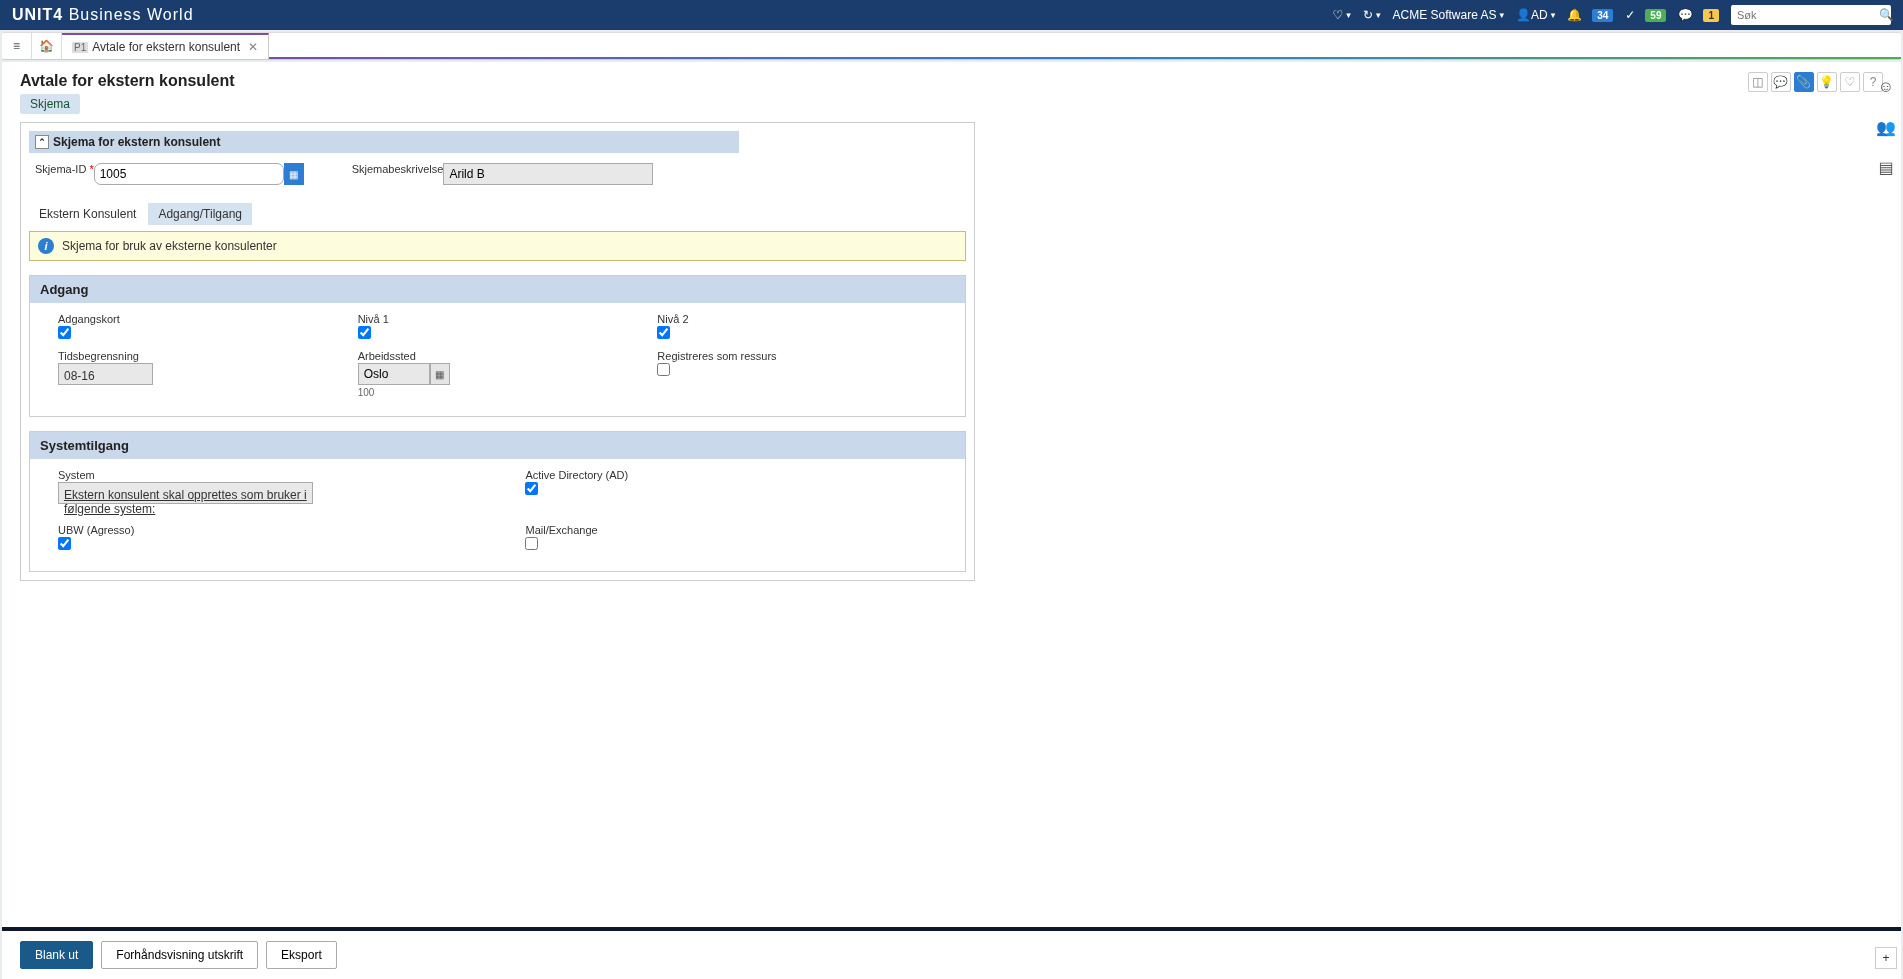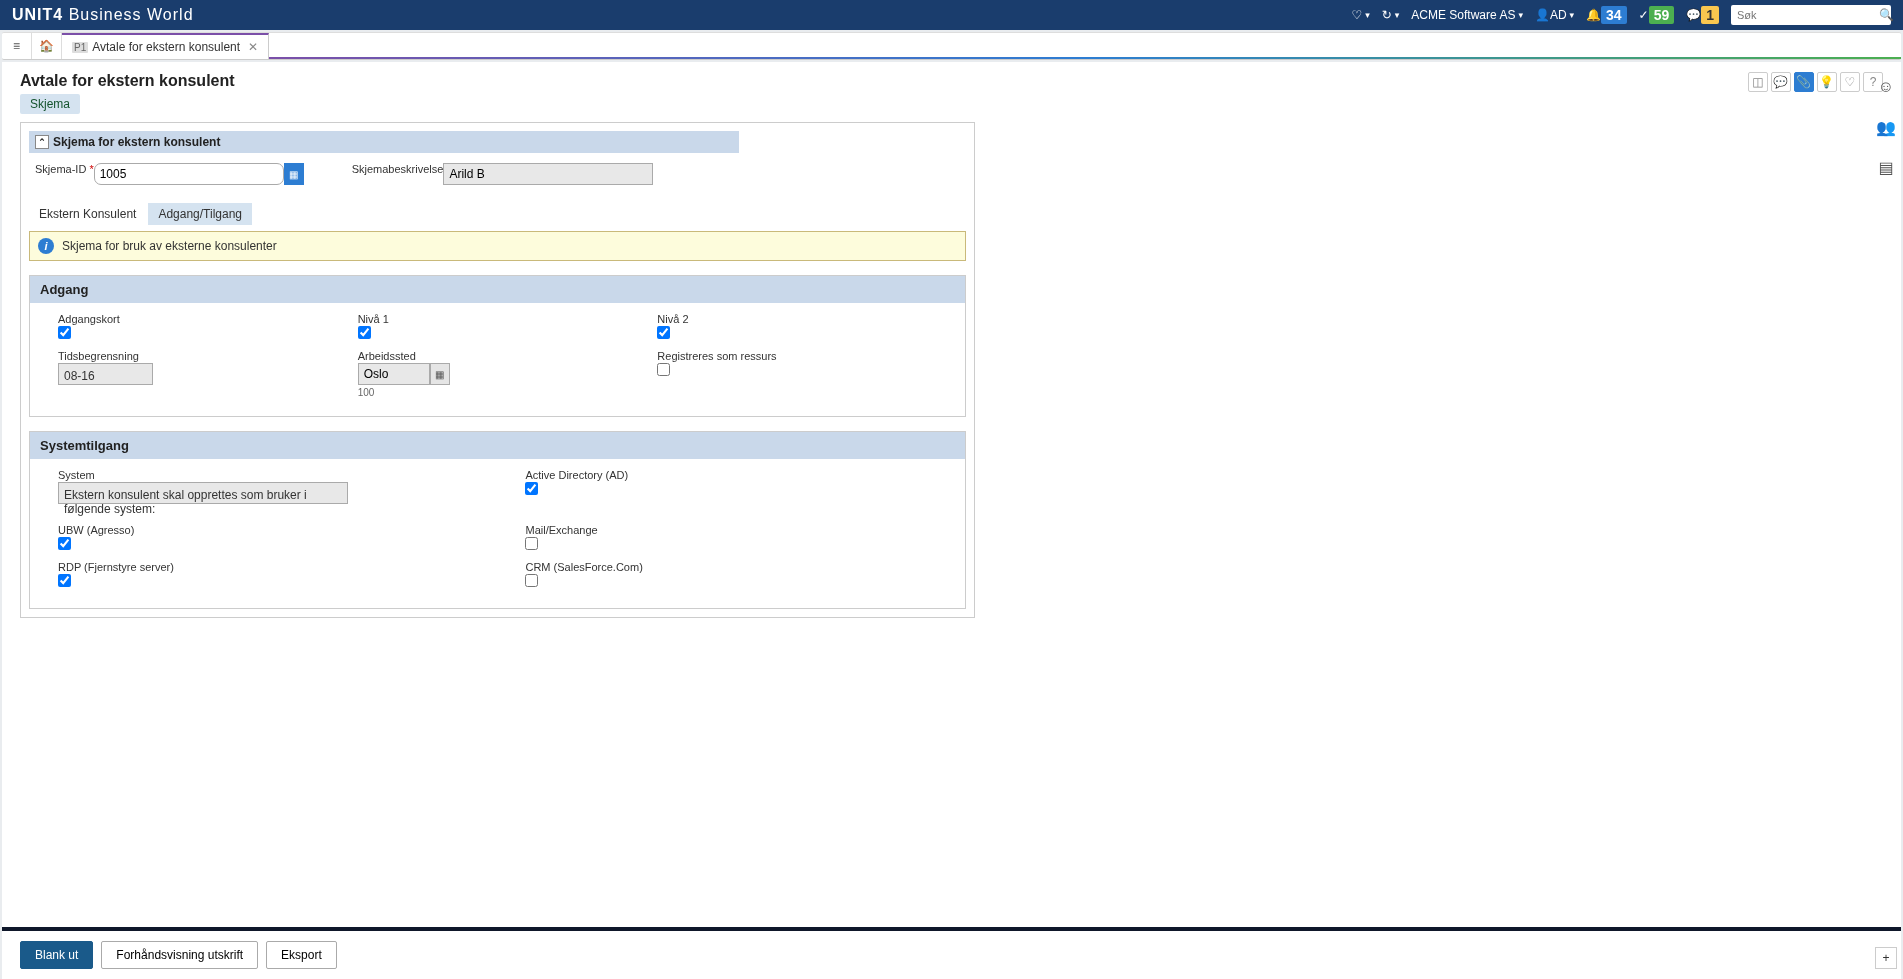--- a/index.html
+++ b/index.html
@@ -5,21 +5,21 @@
   * { box-sizing: border-box; margin: 0; padding: 0; }
   body { font-family: Arial, sans-serif; font-size: 12px; background: #e9ecef; color: #333; }
   
   
   .navbar { background: #1a3d6d; color: #fff; height: 30px; display: flex; align-items: center; padding: 0 12px; }
   .navbar-brand { font-size: 16px; font-weight: 300; letter-spacing: 1px; }
   .navbar-brand strong { font-weight: bold; }
   .navbar-spacer { flex: 1; }
   .navbar-item { display: flex; align-items: center; margin: 0 6px; cursor: pointer; font-size: 12px; }
   .navbar-item .chev { font-size: 9px; margin-left: 3px; }
-  .badge { display: inline-block; padding: 1px 5px; border-radius: 2px; font-size: 14px; font-weight: bold; margin-left: 0; color: #fff; }
+  .badge { display: inline-block; padding: 1px 5px; border-radius: 2px; font-size: 10px; font-weight: bold; margin-left: 10px; color: #fff; }
   .badge-blue { background: #2d7dd2; }
   .badge-green { background: #4caf50; }
   .badge-yellow { background: #f9c74f; color: #333; }
   .search-box { background: #fff; border-radius: 2px; height: 20px; width: 160px; display: flex; align-items: center; padding: 0 6px; color: #888; margin-left: 6px; }
   .search-box input { border: none; outline: none; flex: 1; font-size: 11px; background: transparent; }
   .search-icon { color: #888; }
   
   
   .tabbar { background: #fff; border-bottom: 1px solid #ccc; height: 28px; display: flex; align-items: stretch; margin: 2px; border-radius: 2px; border-top: 1px solid #ddd; }
   .tabbar-btn { width: 30px; display: flex; align-items: center; justify-content: center; border-right: 1px solid #ddd; cursor: pointer; color: #555; }
@@ -72,21 +72,21 @@
   
   .panel { border: 1px solid #ccc; margin-top: 14px; }
   .panel-header { background: #c9d8ea; padding: 6px 10px; font-weight: bold; font-size: 13px; color: #222; }
   .panel-body { padding: 10px 8px; margin-left: 20px; }
   .grid-row { display: flex; }
   .grid-col { flex: 1; }
   .chk-field { margin-bottom: 8px; }
   .chk-field label { font-size: 11px; color: #333; display: block; margin-bottom: 1px; }
   .chk-field input[type=checkbox] { width: 13px; height: 13px; }
   .txt-small { border: 1px solid #aaa; background: #e8e8e8; padding: 5px 5px; font-size: 12px; width: 95px; display: inline-block; height: 22px; line-height: 14px; }
-  .txt-med { width: 290px; }
+  .txt-med { width: 255px; text-decoration: underline; }
   
   
   .footer-bar { position: fixed; bottom: 0; left: 2px; right: 2px; background: #fff; padding: 10px 18px; border-top: 4px solid #0f172a; display: flex; gap: 8px; }
   .btn { padding: 6px 14px; border: 1px solid #aaa; background: #fff; cursor: pointer; font-size: 12px; border-radius: 2px; }
   .btn-primary { background: #1a5a8a; border-color: #1a5a8a; color: #fff; }
   
   
   .right-rail { position: fixed; right: 0; top: 62px; display: flex; flex-direction: column; gap: 18px; padding: 14px 6px; }
   .rail-ico { width: 22px; height: 22px; display: flex; align-items: center; justify-content: center; color: #555; cursor: pointer; font-size: 16px; }
   .rail-add { position: fixed; right: 6px; bottom: 10px; width: 22px; height: 22px; border: 1px solid #ccc; display: flex; align-items: center; justify-content: center; cursor: pointer; }
@@ -253,34 +253,20 @@
                 <input type="checkbox" checked="" style="">
               </div>
             </div>
             <div style="width:48%">
               <div class="chk-field">
                 <label>Mail/Exchange</label>
                 <input type="checkbox" style="">
               </div>
             </div>
           </div>
-          <div class="grid-row">
-            <div style="width:52%">
-              <div class="chk-field">
-                <label>RDP (Fjernstyre server)</label>
-                <input type="checkbox" checked="" style="">
-              </div>
-            </div>
-            <div style="width:48%">
-              <div class="chk-field">
-                <label>CRM (SalesForce.Com)</label>
-                <input type="checkbox" style="">
-              </div>
-            </div>
-          </div>
         </div>
       </div>
 
     </div>
   </div>
 </div>
 
 <div class="footer-bar">
   <button class="btn btn-primary">Blank ut</button>
   <button class="btn">Forhåndsvisning utskrift</button>

